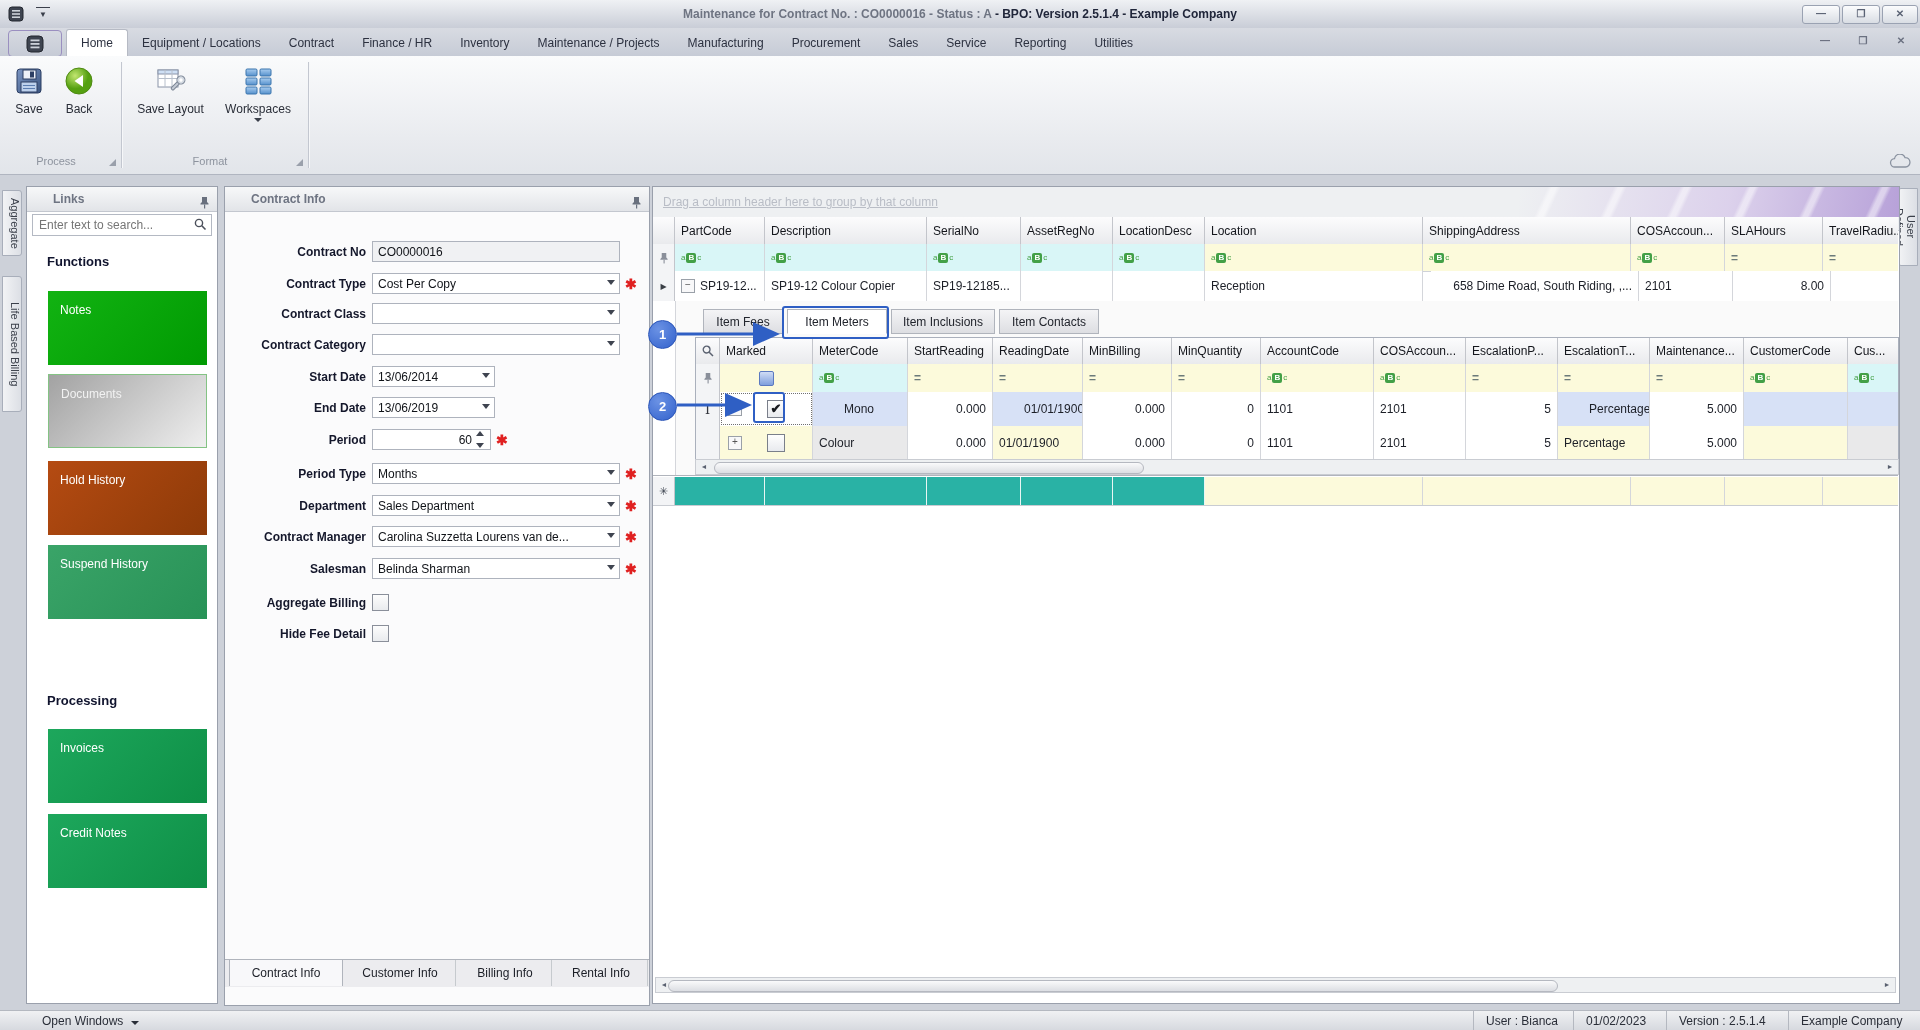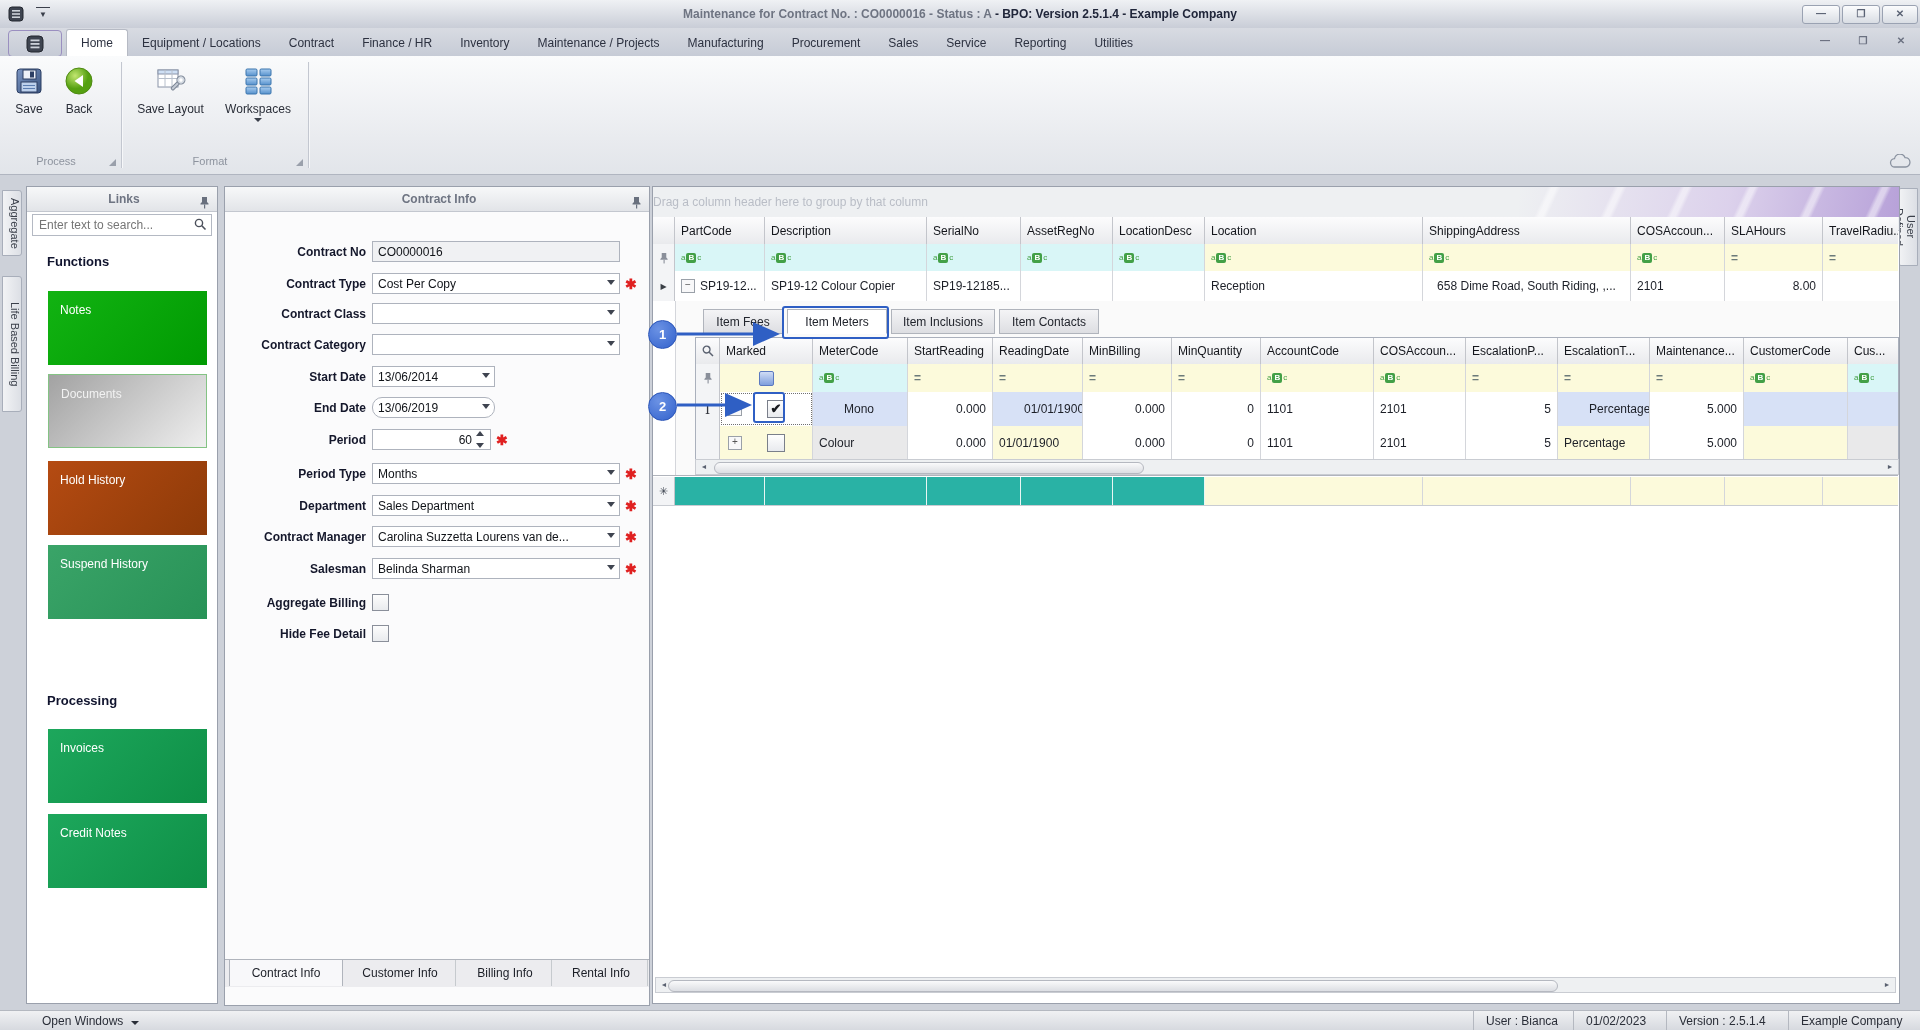--- a/index.html
+++ b/index.html
@@ -31,21 +31,21 @@
   .gcaption{position:absolute;bottom:3px;left:0;right:10px;text-align:center;color:#8d939e;font-size:11px;}
   .glauncher{position:absolute;bottom:4px;width:0;height:0;border-left:7px solid transparent;border-bottom:7px solid #9aa0ab;}
   .gsep{position:absolute;top:6px;bottom:6px;width:1px;background:#c3c7d0;border-right:1px solid #f6f7f9;}
   
   .vtab{width:20px;background:linear-gradient(90deg,#f2f3f5,#dcdfe5);border:1px solid #a8aeba;border-radius:0 3px 3px 0;
         writing-mode:vertical-rl;text-align:center;color:#3a3f4a;font-size:11px;padding:6px 0;}
   .vtab.right{border-radius:3px 0 0 3px;}
   
   .panel{background:#fff;border:1px solid #9aa0ac;}
   .pcap{position:absolute;left:0;top:0;right:0;height:24px;background:linear-gradient(#f7f8f9,#e2e4e8);
-        border-bottom:1px solid #c3c7cf;color:#6e7482;font-weight:bold;line-height:24px;padding-left:4px;text-align:center;}
+        border-bottom:1px solid #c3c7cf;color:#6e7482;font-weight:bold;line-height:24px;padding-left:26px;}
   
   .searchbox{position:absolute;left:5px;top:27px;right:5px;height:20px;border:1px solid #b4b9c3;background:#fff;}
   .searchbox input{position:absolute;left:4px;top:1px;right:20px;height:16px;border:none;outline:none;
                    font-family:"Liberation Sans",sans-serif;font-size:12px;color:#3a3f4a;width:150px;background:transparent;}
   .lheading{position:absolute;left:20px;font-weight:bold;font-size:13px;color:#10142e;}
   .lbtn{position:absolute;left:21px;width:159px;height:74px;color:#fff;padding:12px 0 0 12px;box-sizing:border-box;font-size:12px;}
   
   .frow{position:absolute;left:0;height:21px;display:flex;align-items:center;}
   .flabel{width:141px;text-align:right;font-weight:bold;color:#14172b;padding-right:6px;flex:none;}
   .fbox{height:19px;border:1px solid #aeb3bd;background:#fff;display:flex;align-items:center;position:relative;box-sizing:content-box;}
@@ -56,21 +56,21 @@
   .spin i{display:block;width:0;height:0;border-left:4px solid transparent;border-right:4px solid transparent;}
   .spin .up{border-bottom:5px solid #3f4450;} .spin .dn{border-top:5px solid #3f4450;}
   .req{color:#e02020;font-size:14px;font-weight:bold;margin-left:5px;line-height:10px;}
   .cbox{width:15px;height:15px;border:1px solid #8a8f9a;background:linear-gradient(#fdfdfd,#e9ebee);flex:none;}
   .btabstrip{position:absolute;left:0;right:0;bottom:18px;height:27px;border-top:1px solid #b0b4bc;background:#ececef;}
   .btab{position:absolute;top:0;height:26px;line-height:26px;text-align:center;color:#1c1f27;border-right:1px solid #c6cace;}
   .btab.active{background:#f8f8fa;border-left:1px solid #b0b4bc;border-right:1px solid #b0b4bc;font-weight:normal;}
   
   .gridpanel{background:#fff;}
   .grouphint{position:absolute;left:0;top:0;right:0;height:44px;background:#eef0f2;border-bottom:1px solid #c9ccd2;
-             color:#b9bdc6;line-height:30px;box-sizing:border-box;}
+             color:#b9bdc6;line-height:30px;padding-left:10px;box-sizing:border-box;text-decoration:underline;}
   .purple{position:absolute;right:0;top:0;width:380px;height:30px;
           background:linear-gradient(100deg,rgba(208,190,232,0) 0%,rgba(198,172,228,.45) 55%,rgba(160,128,206,.7) 100%);}
   .purple:after{content:"";position:absolute;inset:0;
           background:repeating-linear-gradient(115deg,rgba(255,255,255,0) 0 26px,rgba(255,255,255,.5) 30px 34px,rgba(255,255,255,0) 38px 60px);}
   .grow{position:absolute;left:0;right:1px;display:flex;overflow:hidden;}
   .gc{flex:none;box-sizing:border-box;border-right:1px solid #d4d6db;padding:0 6px;white-space:nowrap;overflow:hidden;display:flex;align-items:center;}
   .ghc{background:linear-gradient(#fcfcfd,#e9eaed);border-right:1px solid #c3c5cb;color:#14161c;}
   .grow.hdr{border-bottom:1px solid #b8bbc3;}
   .grow.flt{border-bottom:1px solid #cfd2d8;}
   .grow.data{border-bottom:1px solid #c9ccd2;}
@@ -307,21 +307,21 @@
         </div>
         <div class="frow" style="top: 179px; right: 0px;">
           <div class="flabel">Start Date</div>
           <div class="fbox" style="width: 121px;">
             <div class="val">13/06/2014</div>
             <div class="carrow"></div>
           </div>
         </div>
         <div class="frow" style="top: 210px; right: 0px;">
           <div class="flabel">End Date</div>
-          <div class="fbox" style="width: 121px; border-radius: 10px;">
+          <div class="fbox" style="width: 121px;">
             <div class="val">13/06/2019</div>
             <div class="carrow"></div>
           </div>
         </div>
         <div class="frow" style="top: 242px; right: 0px;">
           <div class="flabel">Period</div>
           <div class="fbox" style="width: 117px;">
             <div class="val" style="width: 100%; text-align: right; padding-right: 18px;">60</div>
             <div class="spin">
               <i class="up"></i>
@@ -483,21 +483,21 @@
         </div>
         <div class="gc cell-white" style="width: 92px; justify-content: flex-start;">
           <span></span>
         </div>
         <div class="gc cell-white" style="width: 92px; justify-content: flex-start;">
           <span></span>
         </div>
         <div class="gc cell-white" style="width: 218px; justify-content: flex-start;">
           <span>Reception</span>
         </div>
-        <div class="gc cell-white" style="width: 208px; justify-content: center;">
+        <div class="gc cell-white" style="width: 208px; justify-content: flex-end; margin-left: 8px;">
           <span>658 Dime Road, South Riding, ,...</span>
         </div>
         <div class="gc cell-white" style="width: 94px; justify-content: flex-start;">
           <span>2101</span>
         </div>
         <div class="gc cell-white" style="width: 98px; justify-content: flex-end;">
           <span>8.00</span>
         </div>
         <div class="gc cell-white" style="width: 120px; justify-content: flex-start;">
           <span></span>

